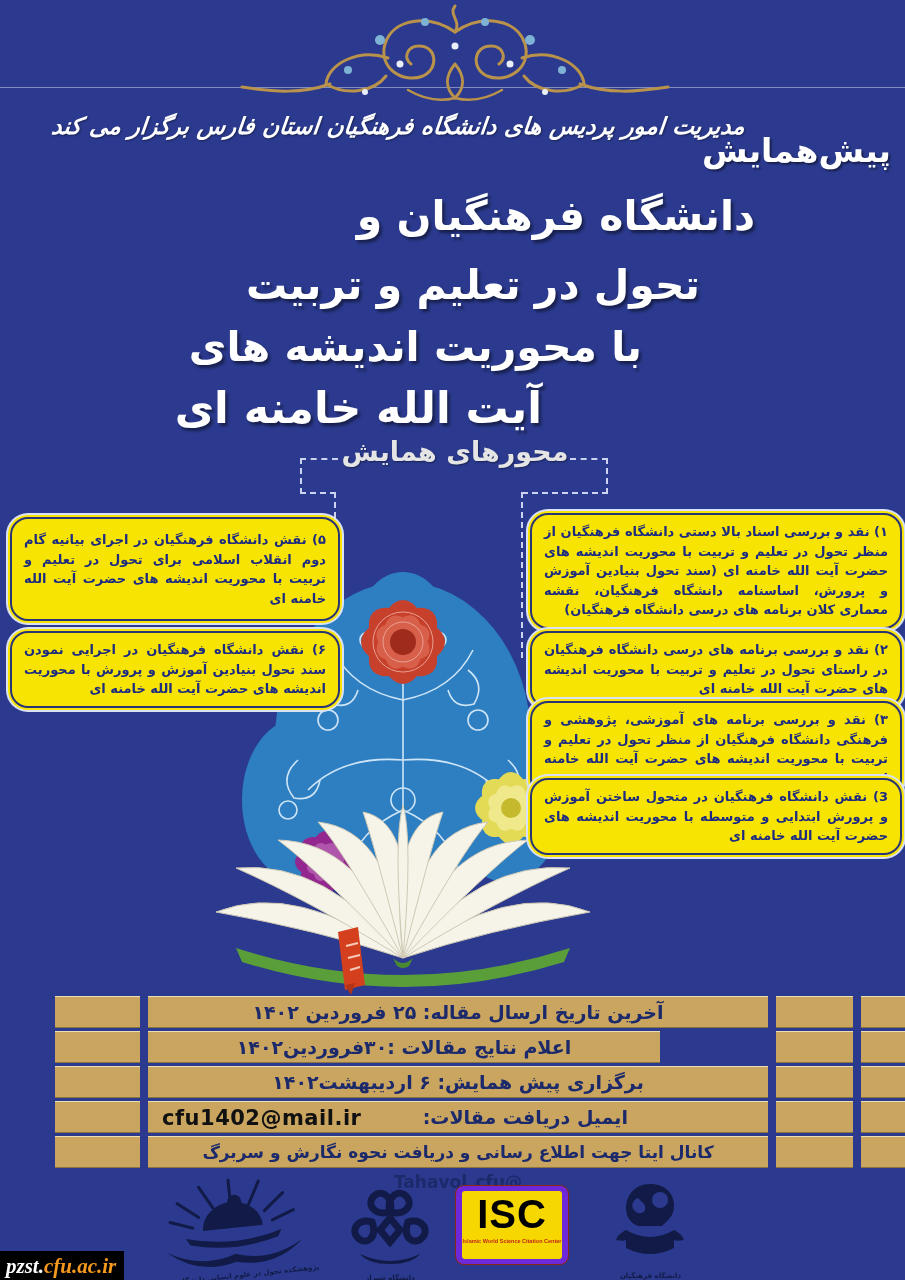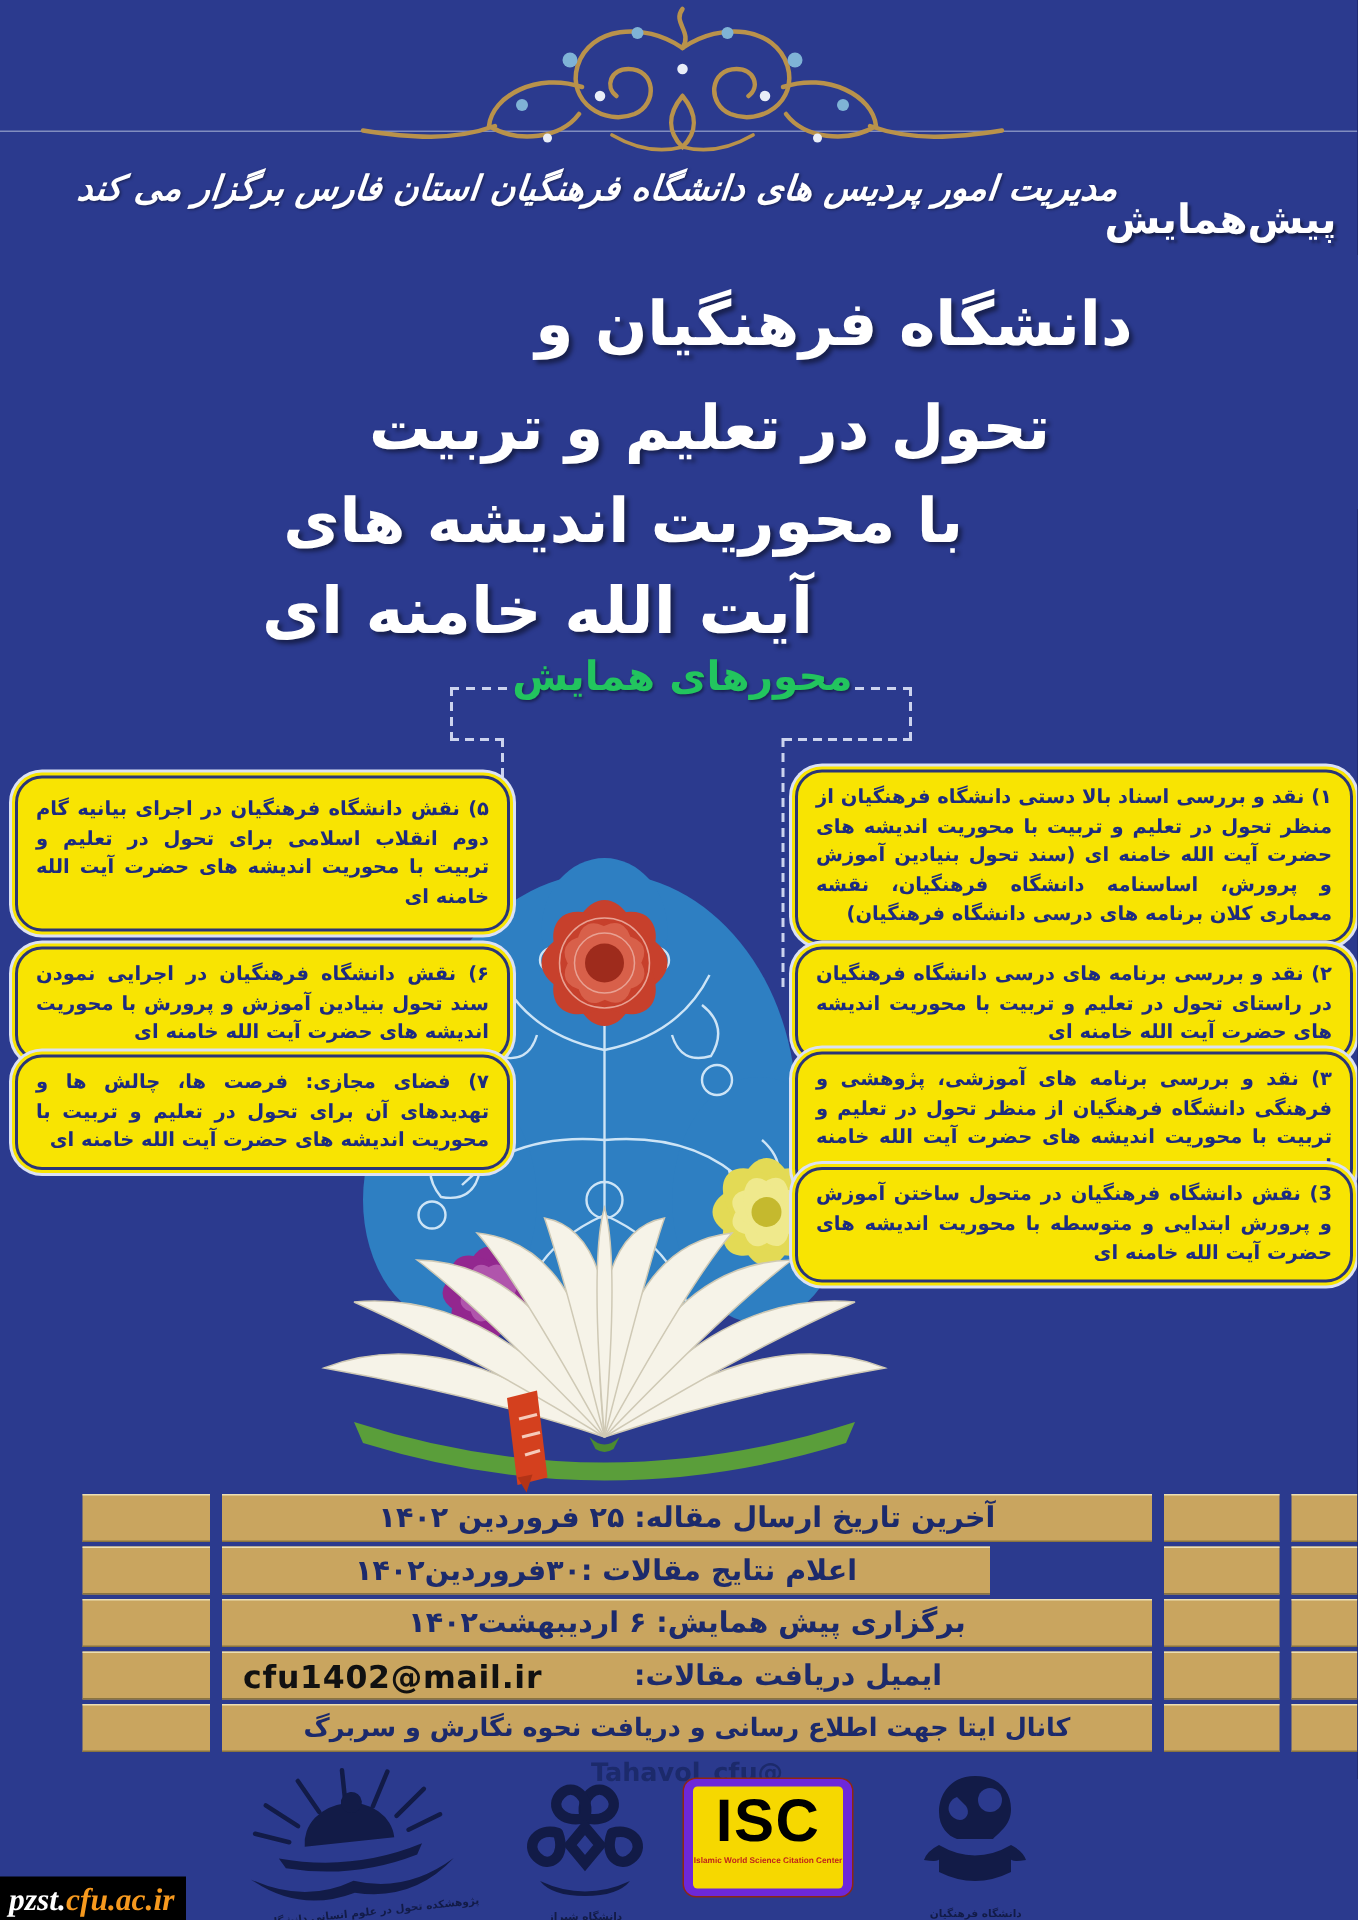--- a/index.html
+++ b/index.html
@@ -4,30 +4,30 @@
 <style>
   html,body{margin:0;padding:0;background:#1a2560;}
   .poster{position:relative;width:905px;height:1280px;background:#2b3a8e;overflow:hidden;
           font-family:"DejaVu Sans",sans-serif;}
   
   .top-hairline{position:absolute;left:0;top:87px;width:905px;height:0;border-top:1px solid #9fa9cf;opacity:.75;}
   .ornament{position:absolute;left:240px;top:0;}
   .organizer{position:absolute;left:160px;top:113px;width:585px;text-align:center;color:#ffffff;
              font-size:23px;font-style:italic;font-weight:bold;direction:rtl;transform:skewX(-6deg);
              text-shadow:1px 1px 2px rgba(0,0,0,.4);white-space:nowrap;}
-  .pre-label{position:absolute;right:14px;top:131px;color:#ffffff;font-size:27px;font-weight:bold;
+  .pre-label{position:absolute;right:14px;top:131px;color:#ffffff;font-size:33px;font-weight:bold;
              direction:rtl;text-shadow:2px 2px 2px rgba(0,0,0,.45);}
   .title-line{position:absolute;color:#ffffff;font-weight:bold;direction:rtl;white-space:nowrap;
               text-shadow:2.5px 2.5px 3px rgba(0,0,0,.45);}
   .tl1{right:150px;top:192px;font-size:41px;}
   .tl2{right:205px;top:261px;font-size:41px;}
   .tl3{right:263px;top:323px;font-size:41px;}
   .tl4{right:363px;top:383px;font-size:43px;}
   
-  .axes-label{position:absolute;left:330px;top:436px;width:250px;text-align:center;color:#22c55e;
+  .axes-label{position:absolute;left:330px;top:436px;width:250px;text-align:center;color:#e5e5e5;
               font-size:27px;font-weight:bold;direction:rtl;text-shadow:1px 1px 2px rgba(0,0,0,.4);}
   .dash{position:absolute;}
   .dash.h{border-top:2px dashed #ccd3ee;}
   .dash.v{border-left:2px dashed #ccd3ee;}
   
   .axis-box{position:absolute;background:#f8e402;border:2px solid #2a3577;border-radius:18px;
             box-shadow:0 0 0 2px #f8e402,0 0 0 4px #dbe1f4;color:#1d2b80;font-weight:bold;
             font-size:13px;line-height:1.5;padding:7px 12px;direction:rtl;display:flex;align-items:center;}
   .axis-box span{width:100%;text-align:justify;text-align-last:right;}
   .col-left{left:10px;width:302px;}
@@ -224,23 +224,20 @@
       </g>
     </g>
   </svg>
 
   <div class="axis-box col-left" style="top:517px;min-height:86px;">
     <span>۵) نقش دانشگاه فرهنگیان در اجرای بیانیه گام دوم انقلاب اسلامی برای تحول در تعلیم و تربیت با محوریت اندیشه های حضرت آیت الله خامنه ای</span>
     </div>
   <div class="axis-box col-left" style="top:631px;min-height:48px;">
     <span>۶) نقش دانشگاه فرهنگیان در اجرایی نمودن سند تحول بنیادین آموزش و پرورش  با محوریت اندیشه های حضرت آیت الله خامنه ای</span>
     </div>
-  <div class="axis-box col-left" style="top:703px;min-height:48px;">
-    <span>۷) فضای مجازی: فرصت ها، چالش ها و تهدیدهای آن برای تحول در تعلیم و تربیت با محوریت اندیشه های حضرت آیت الله خامنه ای</span>
-    </div>
 
   <div class="axis-box col-right" style="top:513px;min-height:90px;">
     <span>۱) نقد و بررسی اسناد بالا دستی دانشگاه فرهنگیان از منظر تحول در تعلیم و تربیت با محوریت اندیشه های حضرت آیت الله خامنه ای (سند تحول بنیادین آموزش و پرورش، اساسنامه دانشگاه فرهنگیان، نقشه معماری کلان برنامه های درسی دانشگاه فرهنگیان)</span>
     </div>
   <div class="axis-box col-right" style="top:631px;min-height:48px;">
     <span>۲) نقد و بررسی برنامه های درسی دانشگاه فرهنگیان در راستای تحول در تعلیم و تربیت با محوریت اندیشه های حضرت آیت الله خامنه ای</span>
     </div>
   <div class="axis-box col-right" style="top:701px;min-height:50px;">
     <span>۳) نقد و بررسی برنامه های آموزشی، پژوهشی و فرهنگی دانشگاه فرهنگیان از منظر تحول در تعلیم و تربیت با محوریت اندیشه های حضرت آیت الله خامنه ای</span>
     </div>

